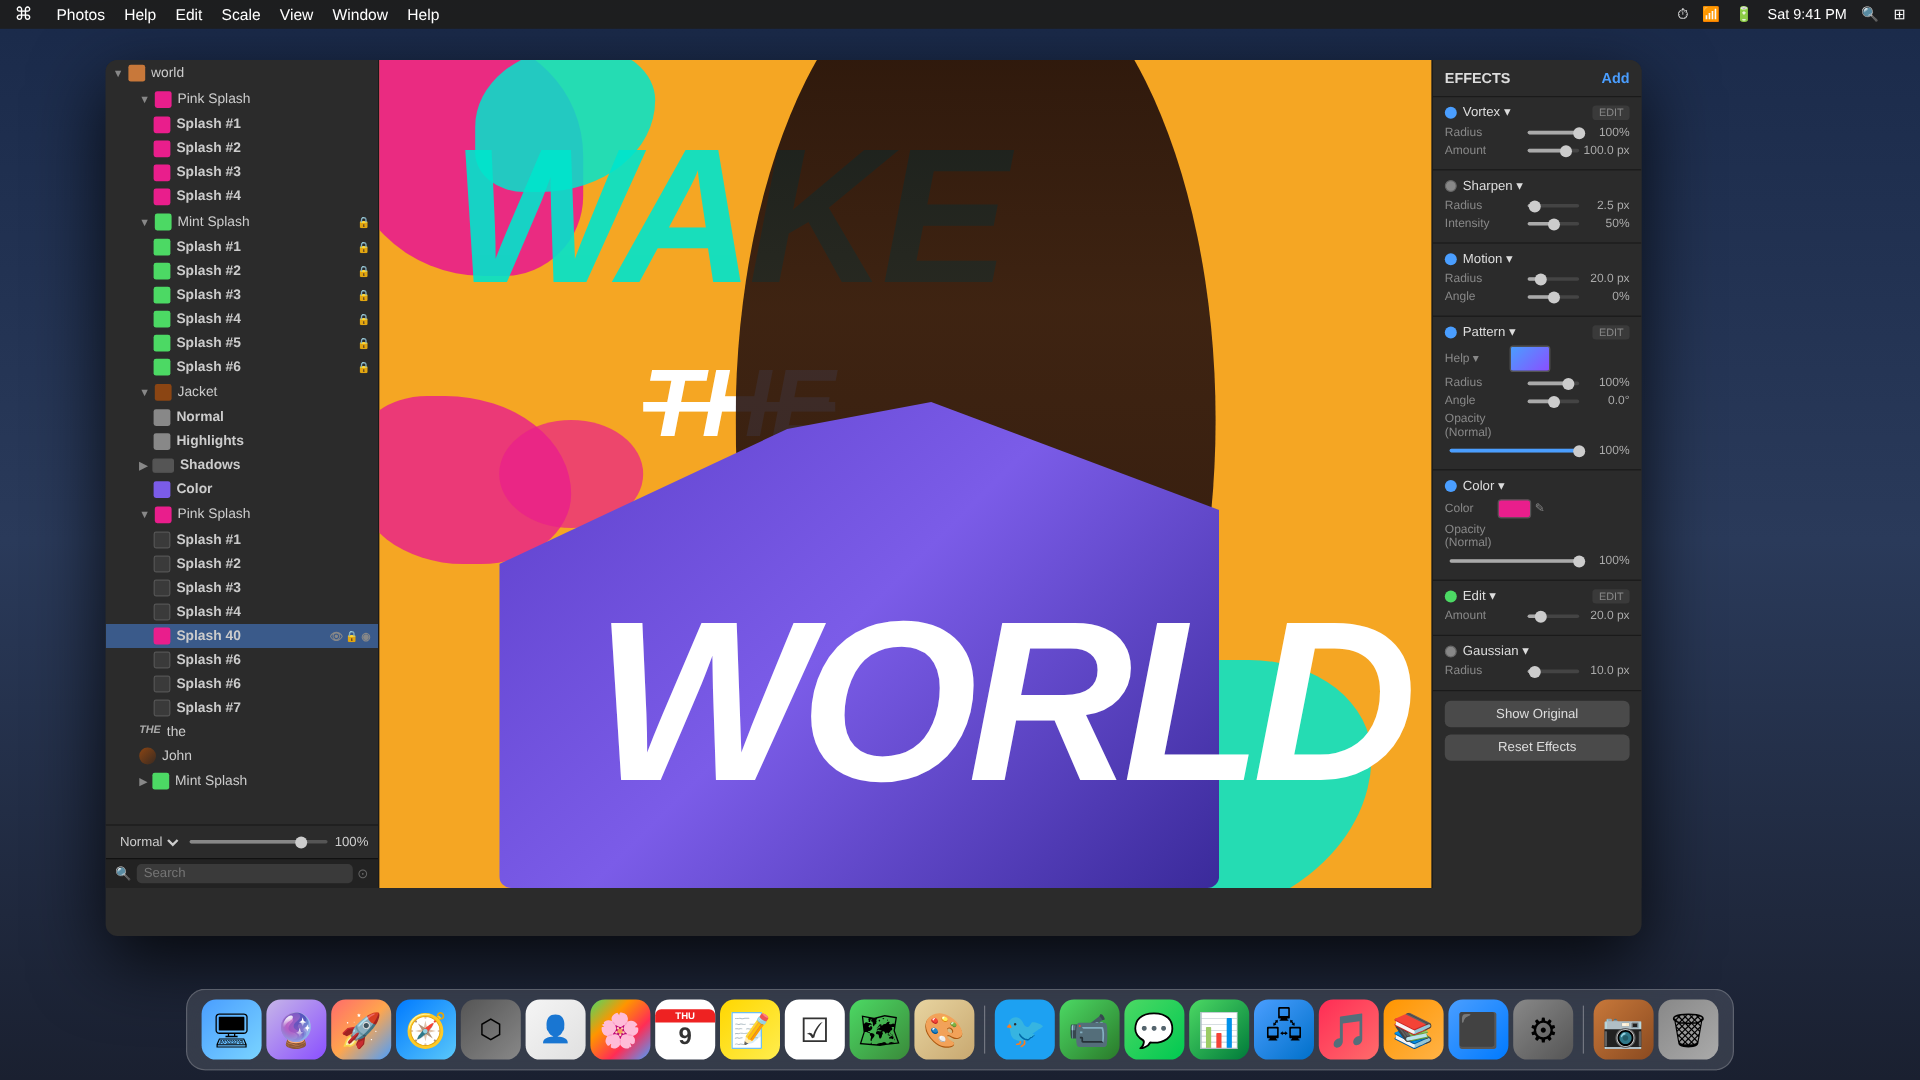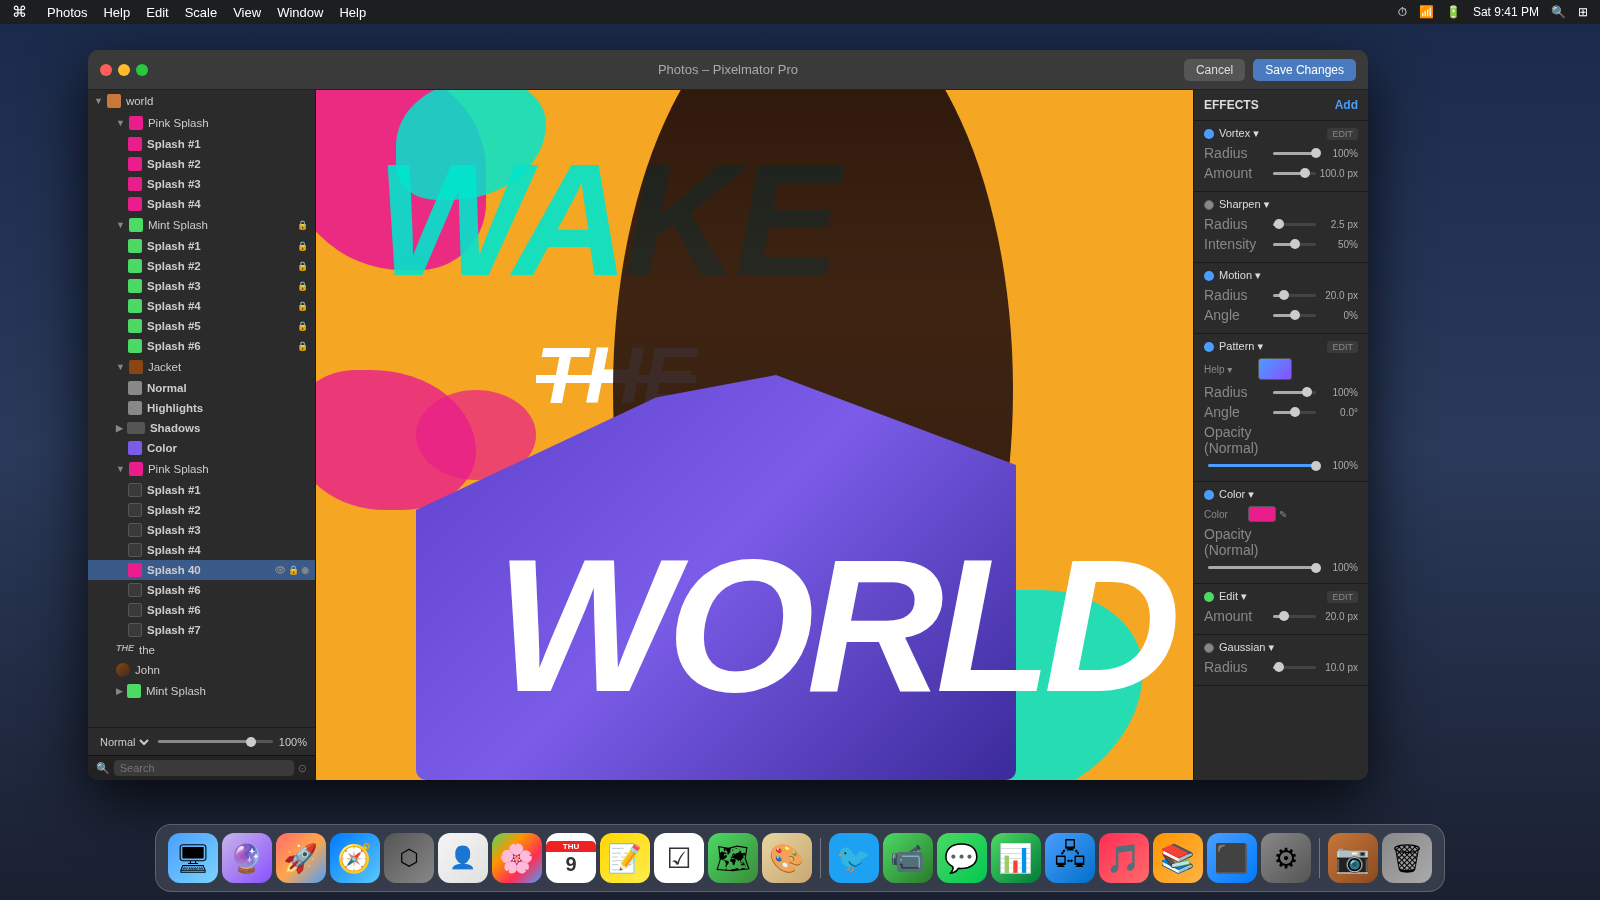--- a/index.html
+++ b/index.html
@@ -370,21 +370,21 @@
       border-radius: 3px;
       padding: 1px 5px;
       cursor: pointer;
     }
 
     .effect-row {
       display: flex;
       align-items: center;
       margin-bottom: 4px;
     }
-    .effect-label { color: #888; width: 65px; font-size: 14px; flex-shrink: 0; }
+    .effect-label { color: #888; width: 65px; font-size: 10px; flex-shrink: 0; }
     .effect-slider {
       flex: 1;
       height: 3px;
       background: #444;
       border-radius: 2px;
       position: relative;
       margin: 0 4px;
     }
     .effect-slider-fill {
       height: 100%;
@@ -538,32 +538,20 @@
     <span>📶</span>
     <span>🔋</span>
     <span>Sat 9:41 PM</span>
     <span>🔍</span>
     <span>⊞</span>
   </div>
 </div>
 
 <div class="app-window">
 
-  <div class="title-bar">
-    <div class="traffic-lights">
-      <div class="traffic-light tl-red"></div>
-      <div class="traffic-light tl-yellow"></div>
-      <div class="traffic-light tl-green"></div>
-    </div>
-    <div class="title-bar-title">Photos – Pixelmator Pro</div>
-    <div class="title-bar-buttons">
-      <button class="tb-btn tb-btn-cancel">Cancel</button>
-      <button class="tb-btn tb-btn-save">Save Changes</button>
-    </div>
-  </div>
 
   <div class="main-content">
 
     <div class="layers-panel">
       <div class="layers-list">
 
         <div class="layer-group-header">
           <span class="chevron">▼</span>
           <div class="layer-icon" style="background:#c8783a;border-radius:2px;"></div>
           <span class="layer-name">world</span>
@@ -911,20 +899,24 @@
         <div class="effect-row">
           <span class="effect-label">Radius</span>
           <div class="effect-slider">
             <div class="effect-slider-fill" style="width:15%;"></div>
             <div class="effect-slider-thumb" style="left:15%;"></div>
           </div>
           <span class="effect-value">10.0 px</span>
         </div>
       </div>
 
+      <div class="bottom-buttons">
+        <button class="show-original-btn">Show Original</button>
+        <button class="reset-effects-btn">Reset Effects</button>
+      </div>
     </div>
 
   </div>
 </div>
 
 <div class="dock">
   <div class="dock-icon dock-finder">🖥</div>
   <div class="dock-icon dock-siri">🔮</div>
   <div class="dock-icon dock-launchpad">🚀</div>
   <div class="dock-icon dock-safari">🧭</div>

